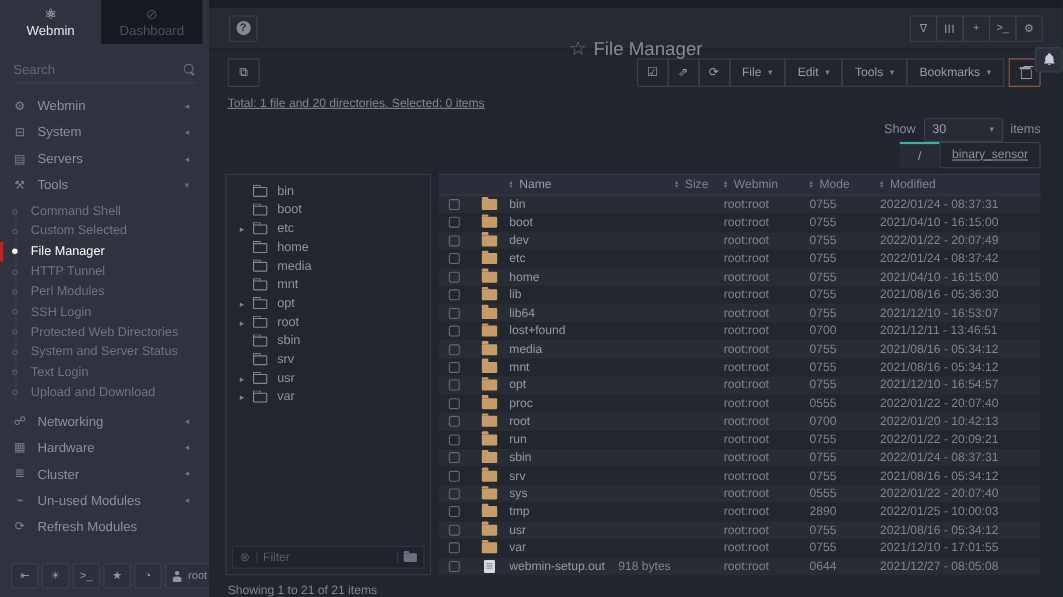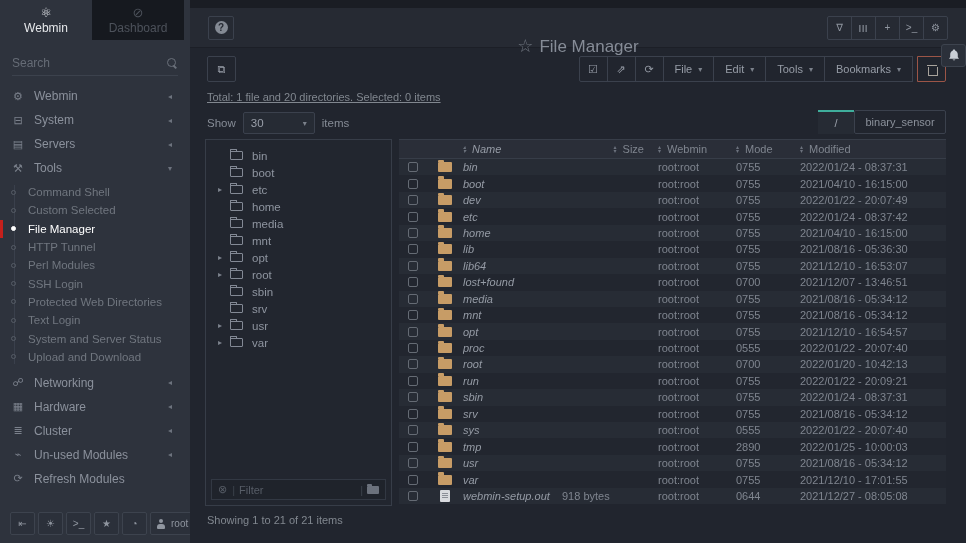--- a/index.html
+++ b/index.html
@@ -63,27 +63,27 @@
   .tgroup .tbtn:first-child { border-radius:2px 0 0 2px; }
   .tbtn.menu { padding:0 11px; }
   .tbtn.menu .caret { font-size:8px; margin-left:6px; color:#7b818b; }
   .tbtn.trash { border-color:#9c5547; border-radius:0 2px 2px 0; margin-left:4px; }
   .trash-ic { position:relative; width:10px; height:11px; }
   .trash-ic::before { content:''; position:absolute; left:1px; top:3px; width:8px; height:8px; border:1px solid #a8a39c; border-top:none; border-radius:0 0 1px 1px; }
   .trash-ic::after { content:''; position:absolute; left:0; top:1px; width:10px; height:1.5px; background:#a8a39c; box-shadow:3px -1.5px 0 -0.5px #a8a39c; }
 
   .total-line { margin:9px 20px 0 17px; font-size:11px; color:#81878f;text-decoration:underline; }
 
-  .controls { display:flex; justify-content:space-between; align-items:flex-end; margin:7px 20px 0 17px; }
+  .controls { display:flex; justify-content:space-between; align-items:flex-end; margin:7px 20px 0 17px;flex-direction:column; }
   .show-group { display:flex; align-items:center; color:#868c96; font-size:11.5px; }
   .show-select { width:72px; height:22px; border:1px solid #3b414d; border-radius:2px; margin:0 7px; display:flex; align-items:center; padding:0 7px; color:#9aa0aa; cursor:pointer; background:#262b34; }
   .show-select .caret { margin-left:auto; font-size:8px; color:#7b818b; }
   .path-group { display:flex; align-items:stretch; }
   .path-root { width:36px; height:24px; background:#262b34; border-top:2px solid #3fae9c; display:flex; align-items:center; justify-content:center; color:#9aa0aa; font-size:11px; cursor:pointer; }
-  .path-cur { min-width:92px; height:24px; border:1px solid #3b414d; border-radius:2px; display:flex; align-items:center; justify-content:center; color:#8b919b; font-size:11px; cursor:pointer; padding:0 10px; }
+  .path-cur { min-width:92px; height:24px; border:1px solid #3b414d; border-radius:2px; display:flex; align-items:center; justify-content:center; color:#8b919b; font-size:11px; cursor:pointer; padding:0 10px;text-decoration:underline; }
 
   .content { display:flex; margin:5px 20px 0 15px; height:367px; }
   .tree-panel { width:187px; border:1px solid #373d48; background:#22262f; position:relative; flex-shrink:0; }
   .tree-list { padding-top:7px; }
   .tree-item { height:17px; display:flex; align-items:center; padding-left:12px; cursor:pointer; color:#8f95a0; font-size:11.5px; }
   .tree-item .expander { width:12px; font-size:8px; color:#7d838d; flex-shrink:0; }
   .fold { position:relative; width:13px; height:9px; border:1px solid #838995; border-radius:1px; margin-right:9px; flex-shrink:0; }
   .fold::before { content:''; position:absolute; left:-1px; top:-3px; width:5px; height:2px; border:1px solid #838995; border-bottom:none; border-radius:1px 1px 0 0; }
   .filter-bar { position:absolute; left:5px; right:5px; bottom:5px; height:21px; border:1px solid #323843; background:#1f232b; display:flex; align-items:center; padding:0 6px; }
   .filter-bar .clear-ic { color:#575d67; font-size:11px; margin-right:5px; }
@@ -95,21 +95,21 @@
 
   .table-panel { flex:1; margin-left:7px; display:flex; flex-direction:column; }
   .t-head { height:20px; background:#2a2e38; border-top:1px solid #373d48; border-bottom:1px solid #373d48; display:flex; align-items:center; color:#9aa0ab; font-size:11px; }
   .sort { display:flex; flex-direction:column; line-height:4px; font-size:6px; color:#6b717c; margin-right:6px; }
   .t-row { height:16.45px; display:flex; align-items:center; font-size:11px; cursor:pointer; }
   .t-row:nth-child(odd) { background:#272c35; }
   .t-row:nth-child(even) { background:#22262f; }
   .col-cb { width:27px; display:flex; justify-content:center; flex-shrink:0; }
   .cb { width:10px; height:10px; border:1px solid #656b74; border-radius:2px; background:transparent; cursor:pointer; }
   .col-icon { width:37px; display:flex; justify-content:center; flex-shrink:0; }
-  .col-name { flex:1; color:#959ba5; white-space:nowrap; overflow:hidden;font-style:italic; }
+  .col-name { flex:1; color:#959ba5; white-space:nowrap; overflow:hidden; }
   .col-size { width:96px; text-align:left; padding-right:14px; color:#7f858f; flex-shrink:0; }
   .col-owner { width:78px; color:#7f858f; flex-shrink:0; }
   .col-mode { width:50px; color:#7f858f; flex-shrink:0; }
   .col-mod { width:146px; color:#7f858f; flex-shrink:0;margin-left:14px; }
   .t-head .col-size { display:flex; justify-content:flex-end; align-items:center; }
   .t-head .hcell { display:flex; align-items:center; }
   .fold-solid { position:relative; width:14px; height:10px; background:#c79c66; border-radius:1px; }
   .fold-solid::before { content:''; position:absolute; left:0; top:-2.5px; width:6px; height:2.5px; background:#c79c66; border-radius:1px 1px 0 0; }
   .file-ic { position:relative; width:10px; height:12px; background:#d8dade; border-radius:1px; }
   .file-ic::after { content:''; position:absolute; left:2px; top:3px; width:6px; height:1px; background:#8a8e96; box-shadow:0 2px 0 #8a8e96, 0 4px 0 #8a8e96; }
@@ -181,25 +181,25 @@
           <div class="subnav-item">
             <span class="bullet"></span>
             <span>SSH Login</span>
           </div>
           <div class="subnav-item">
             <span class="bullet"></span>
             <span>Protected Web Directories</span>
           </div>
           <div class="subnav-item">
             <span class="bullet"></span>
+            <span>System and Server Status</span>
+          </div>
+          <div class="subnav-item">
+            <span class="bullet"></span>
             <span>Text Login</span>
-          </div>
-          <div class="subnav-item">
-            <span class="bullet"></span>
-            <span>System and Server Status</span>
           </div>
           <div class="subnav-item">
             <span class="bullet"></span>
             <span>Upload and Download</span>
           </div>
         </div>
         <div class="nav-item">
           <span class="nav-ic">☍</span>
           <span class="nav-lb">Networking</span>
           <span class="nav-chev">◂</span>
@@ -550,21 +550,21 @@
               <div class="col-cb">
                 <span class="cb"></span>
               </div>
               <div class="col-icon">
                 <span class="fold-solid"></span>
               </div>
               <div class="col-name">lost+found</div>
               <div class="col-size"></div>
               <div class="col-owner">root:root</div>
               <div class="col-mode">0700</div>
-              <div class="col-mod">2021/12/07 - 13:46:51</div>
+              <div class="col-mod">2021/12/11 - 13:46:51</div>
             </div>
             <div class="t-row">
               <div class="col-cb">
                 <span class="cb"></span>
               </div>
               <div class="col-icon">
                 <span class="fold-solid"></span>
               </div>
               <div class="col-name">media</div>
               <div class="col-size"></div>

